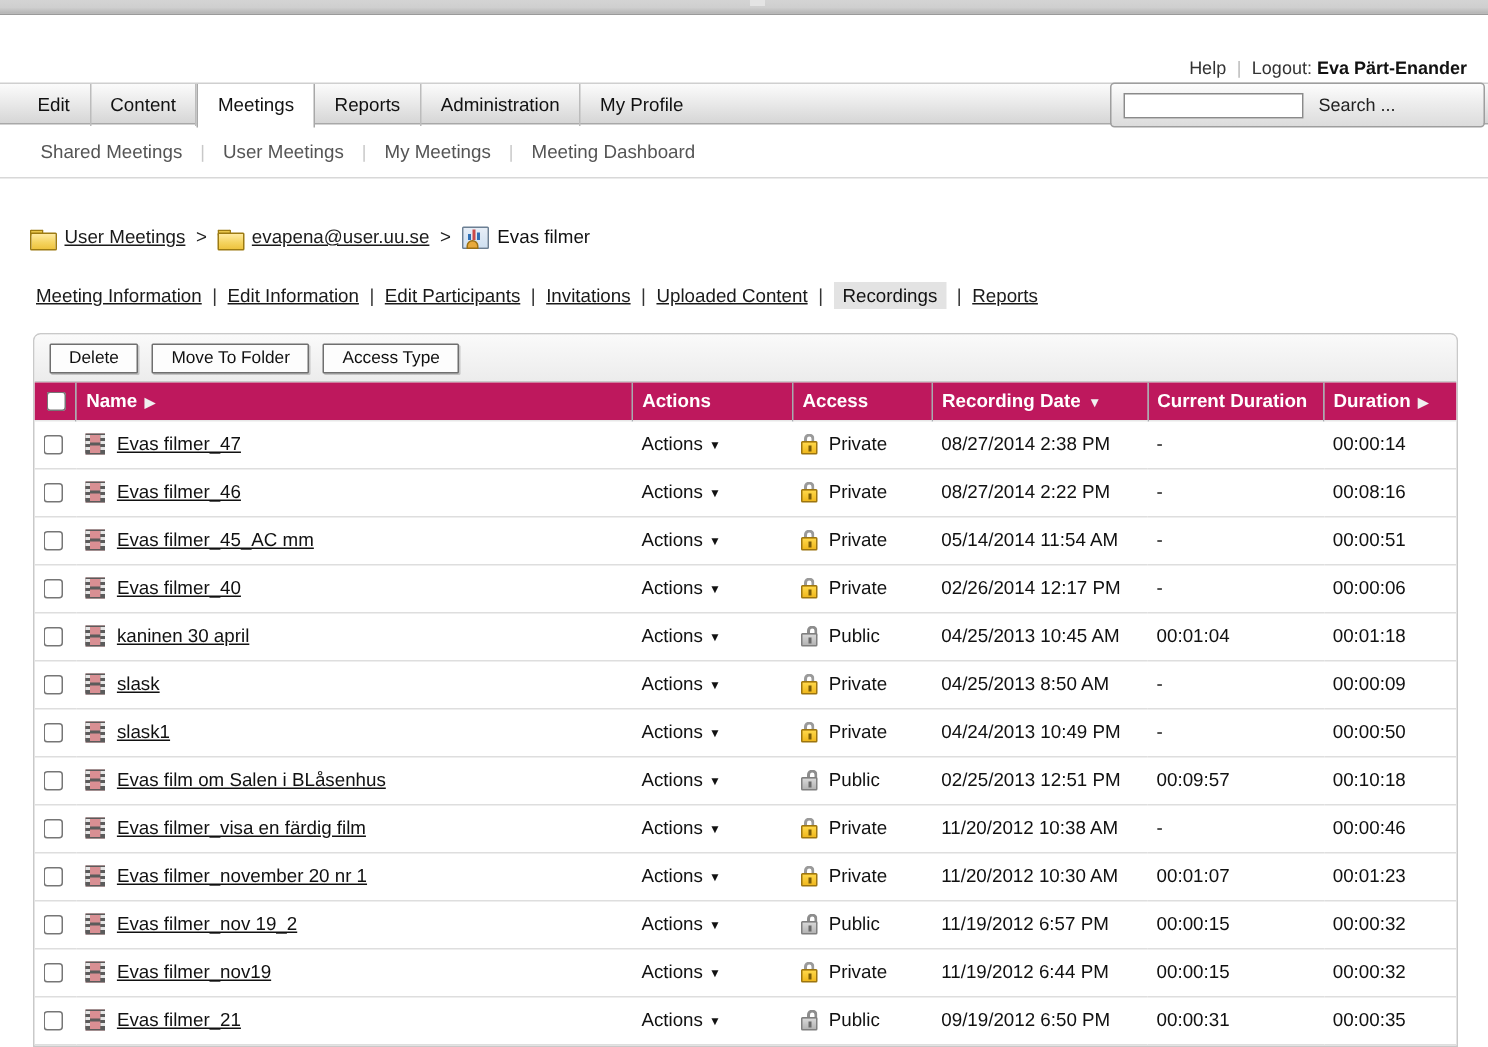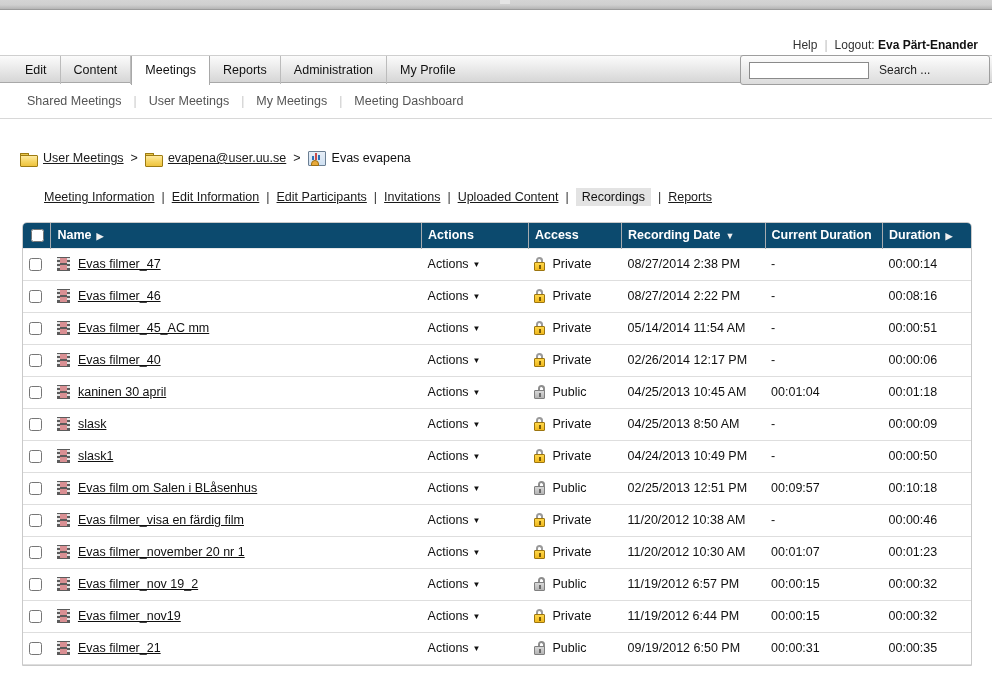--- a/index.html
+++ b/index.html
@@ -196,21 +196,20 @@
     border-radius: 4px 4px 0 0;
   }
 
   
   #meetingtabs {
     margin-top: 18px;
     padding-left: 24px;
     display: flex; align-items: center;
     font-size: 12.5px;
     height: 20px;
-    margin-left: 20px;
   }
   #meetingtabs .mt {
     color: #1a1a1a; text-decoration: underline; cursor: pointer;
   }
   #meetingtabs .mt.active {
     text-decoration: none;
     background: #e3e3e3;
     padding: 2px 6px;
     color: #111;
   }
@@ -245,21 +244,21 @@
     box-shadow: 1px 1px 0 rgba(0,0,0,0.18);
   }
 
   
   table#rec-table {
     width: 100%;
     border-collapse: collapse;
     font-size: 12.5px;
   }
   table#rec-table thead th {
-    background: #0c4a6e;
+    background: #be185d;
     color: #ffffff;
     font-weight: bold;
     font-size: 12.5px;
     text-align: left;
     height: 25px;
     padding: 0 6px;
     border-right: 1px solid #a7abaf;
     white-space: nowrap;
   }
   table#rec-table thead th:last-child { border-right: none; }
@@ -430,40 +429,45 @@
   <span class="arrow">&gt;</span>
   <span class="ico-folder"></span>
   <a>evapena@user.uu.se</a>
   <span class="arrow">&gt;</span>
   <span class="ico-meeting">
       <span class="bar1"></span>
       <span class="bar2"></span>
       <span class="bar3"></span>
       <span class="person"></span>
     </span>
-  <span class="cur">Evas evapena</span>
+  <span class="cur">Evas filmer</span>
 </div>
 
 <div id="meetingtabs">
   <span class="mt">Meeting Information</span>
   <span class="mtsep">|</span>
   <span class="mt">Edit Information</span>
   <span class="mtsep">|</span>
   <span class="mt">Edit Participants</span>
   <span class="mtsep">|</span>
   <span class="mt">Invitations</span>
   <span class="mtsep">|</span>
   <span class="mt">Uploaded Content</span>
   <span class="mtsep">|</span>
   <span class="mt active">Recordings</span>
   <span class="mtsep">|</span>
   <span class="mt">Reports</span>
 </div>
 
 <div id="panel">
+  <div id="toolbar">
+    <button>Delete</button>
+    <button>Move To Folder</button>
+    <button>Access Type</button>
+  </div>
 
   <table id="rec-table">
     <thead>
       <tr>
         <th class="cb-col">
           <input type="checkbox" class="rowcb" style="">
         </th>
         <th>
           <span>Name</span><span class="sortmark">▶</span>
         </th>

